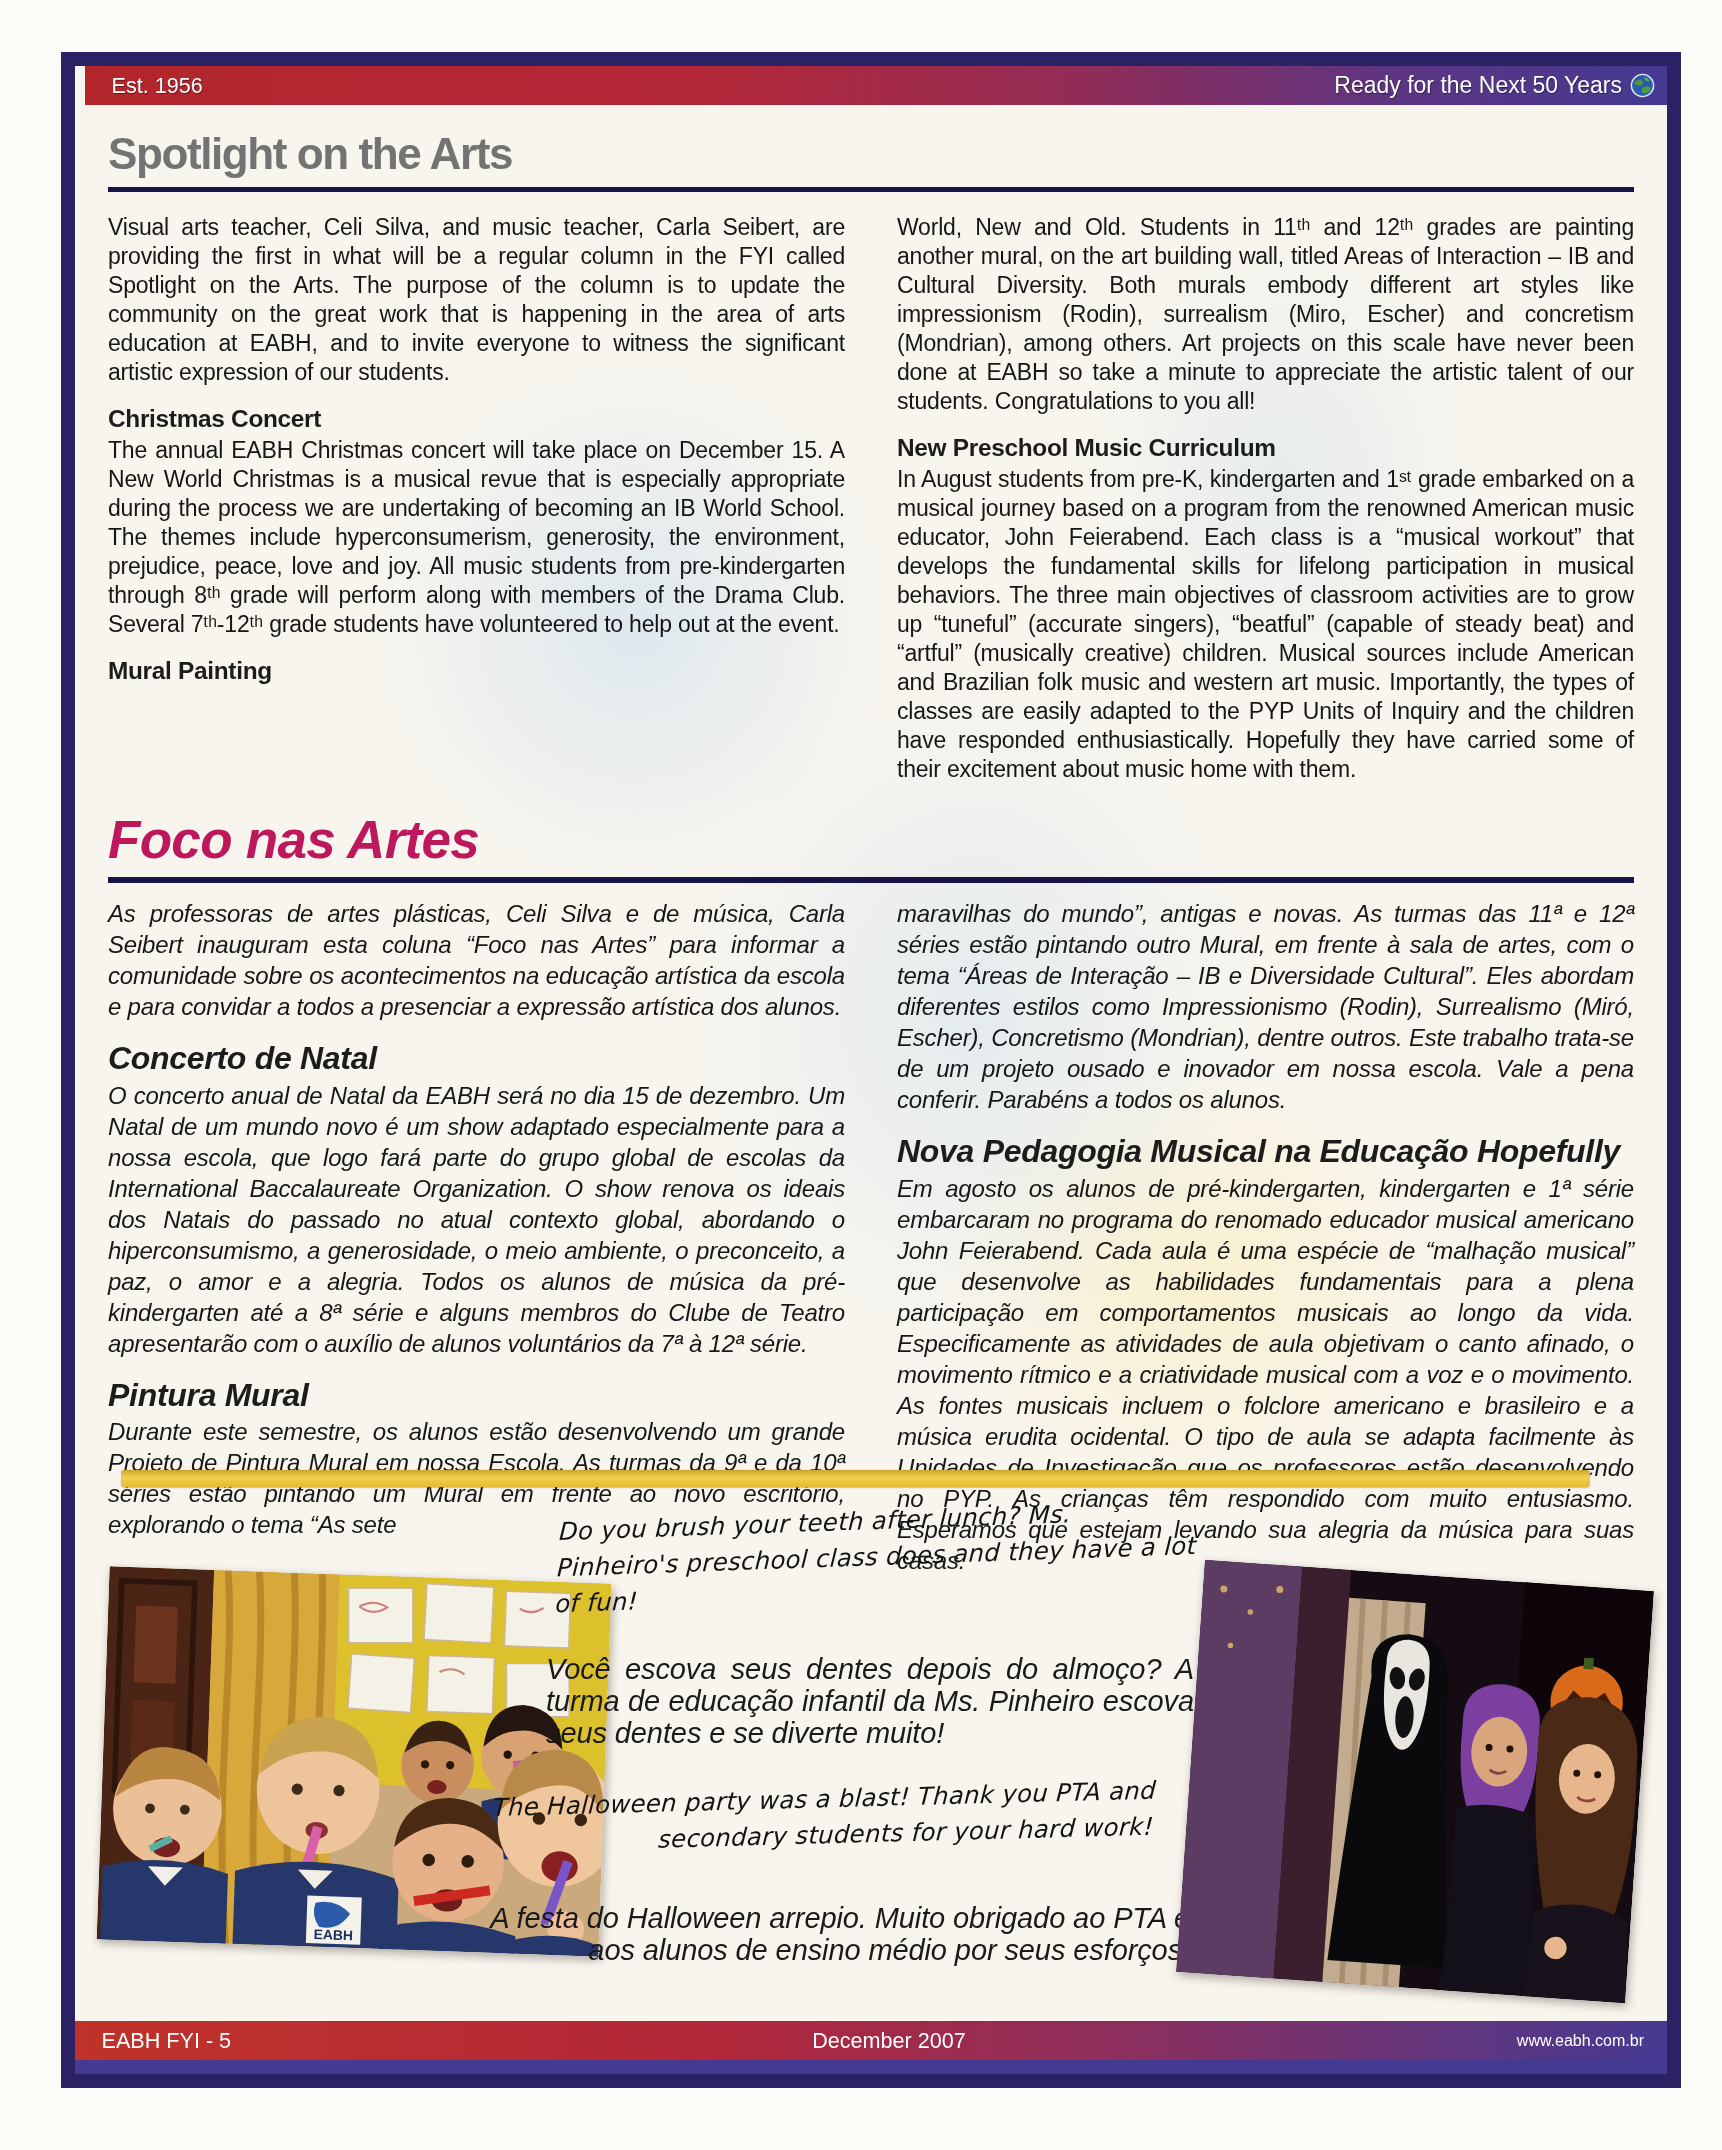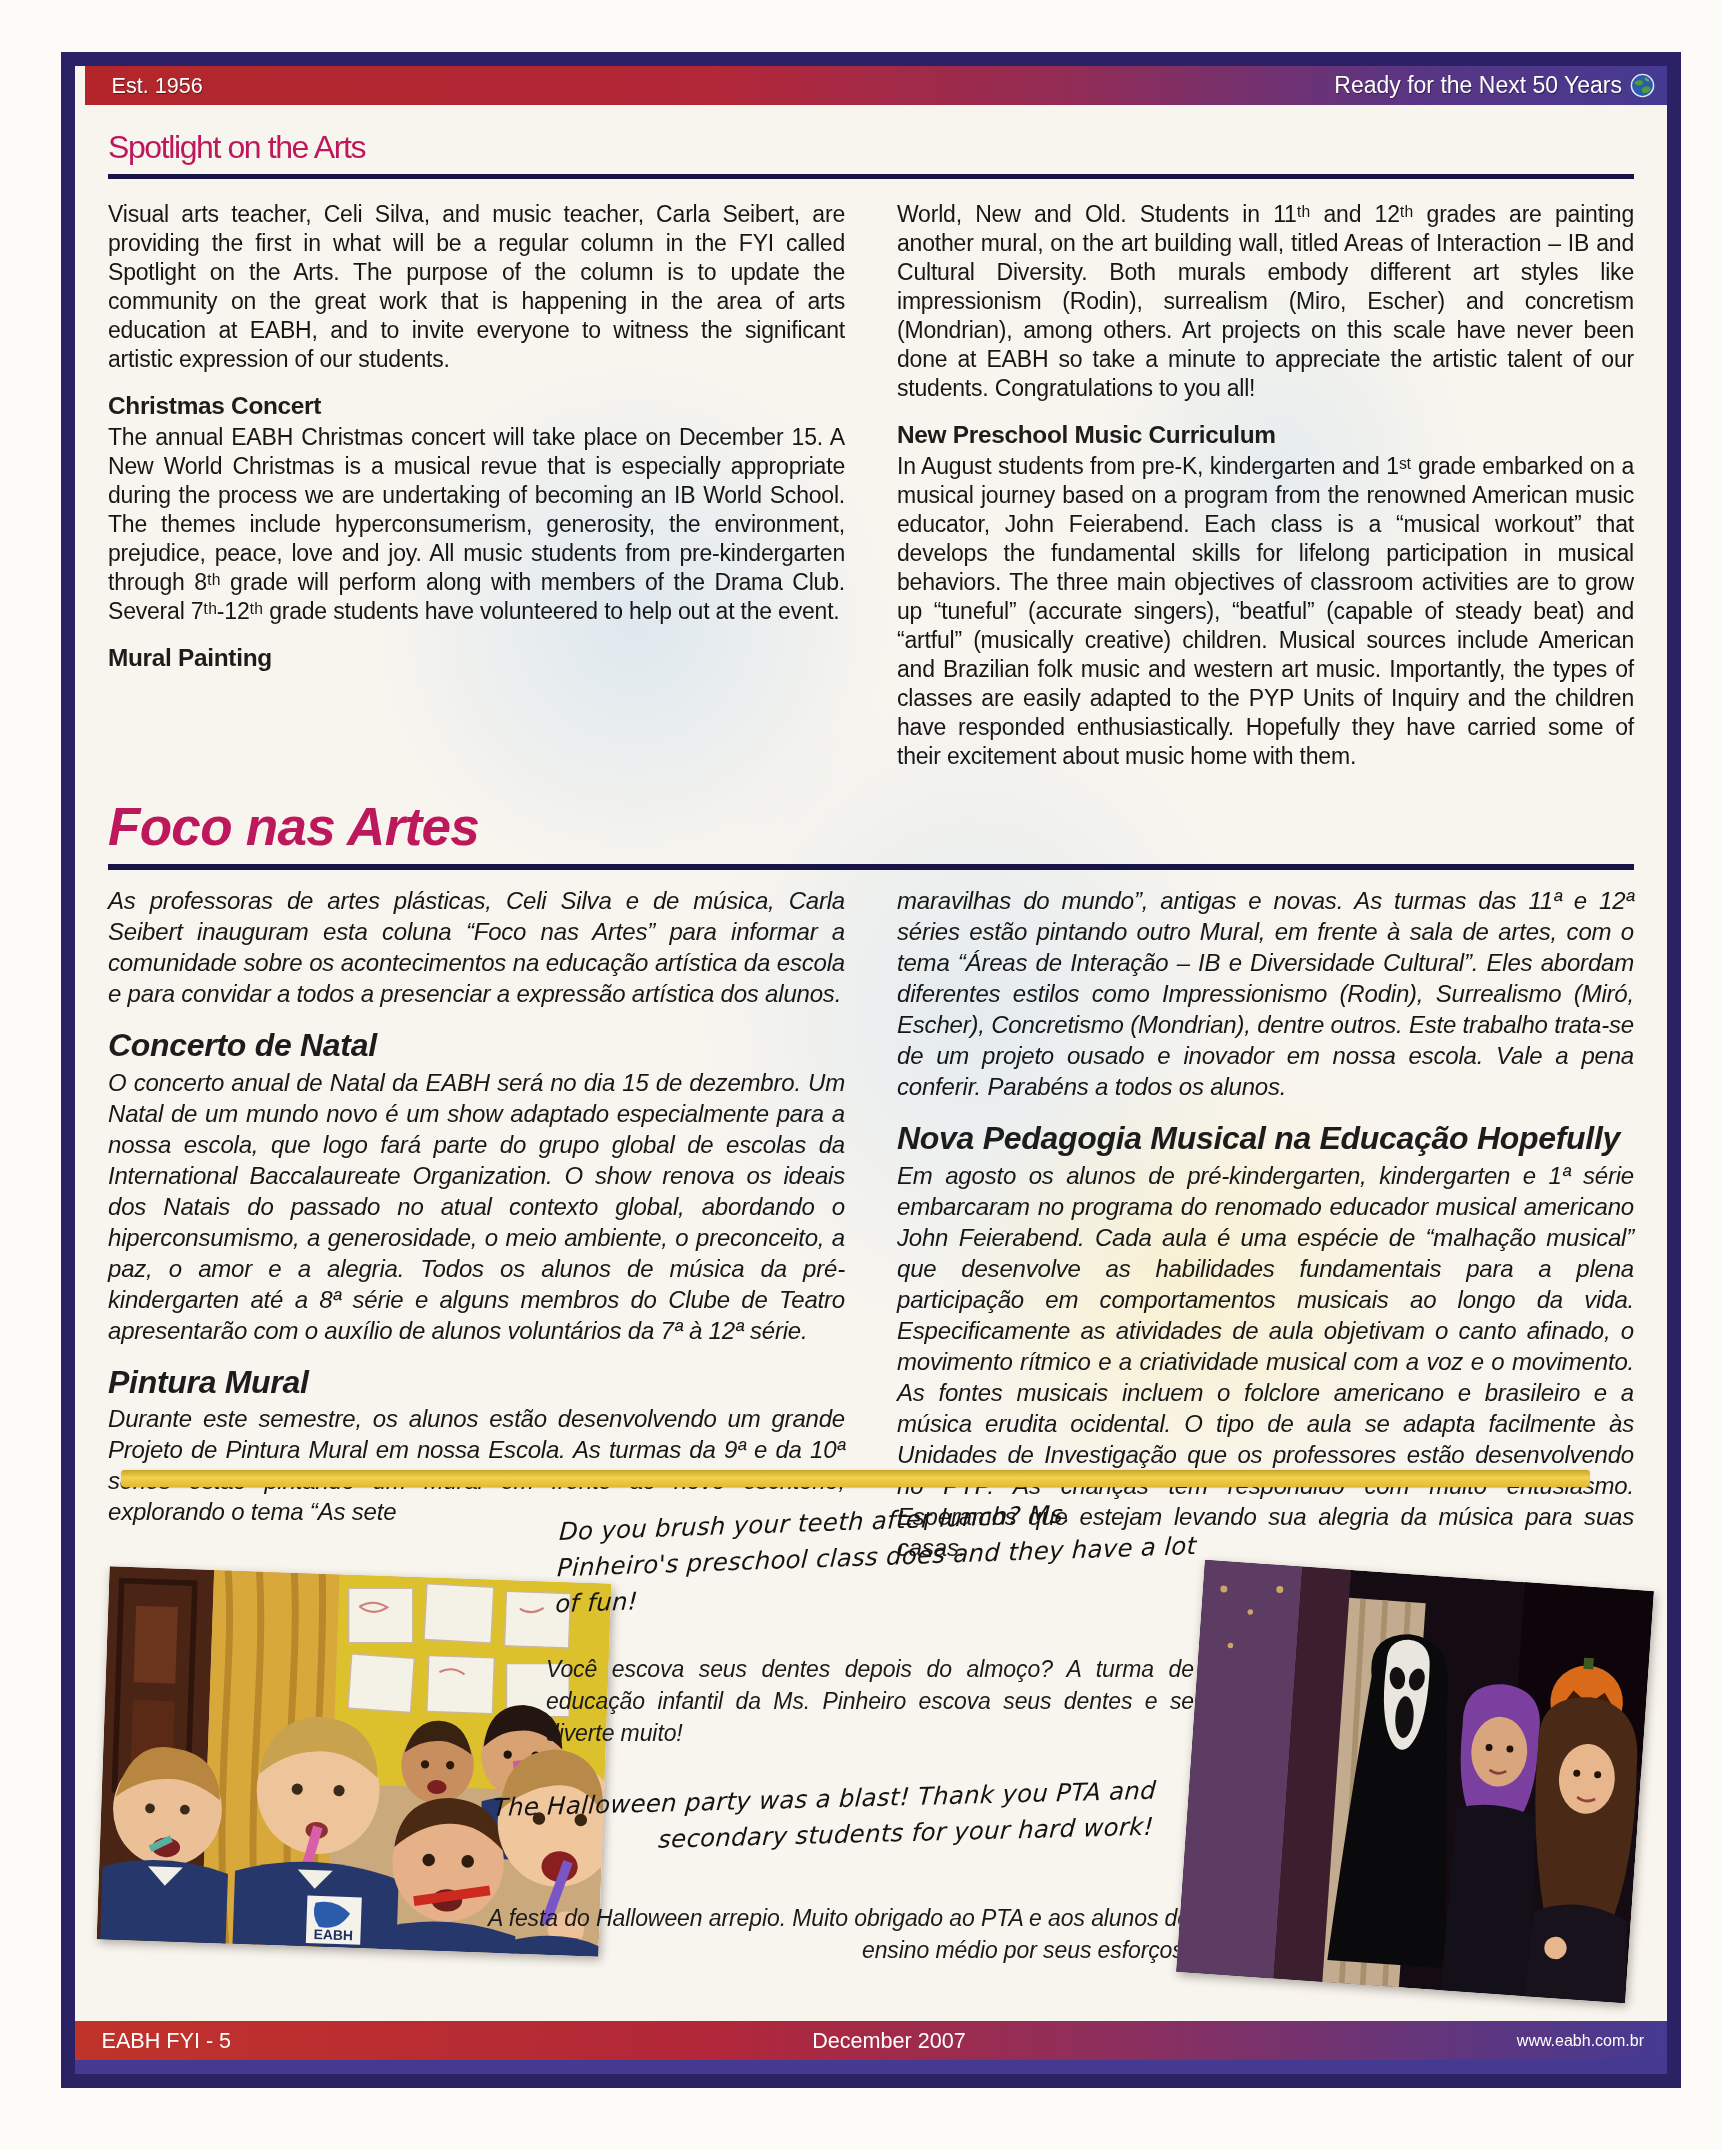--- a/index.html
+++ b/index.html
@@ -40,21 +40,21 @@
   }
   .topbar .tagline{
     position:absolute;right:45px;top:0;line-height:39px;font-size:23px;
     text-shadow:0.7px 0.7px 0.7px rgba(0,0,0,.45);
   }
   .topbar .globe{position:absolute;right:12.5px;top:7px;width:25px;height:25px;}
 
   .content{padding:0 33px;position:relative;z-index:1;}
 
   .main-title{
-    margin:63px 0 0 0;font-size:32px;font-weight:normal;color:#be185d;
+    margin:63px 0 0 0;font-size:44px;font-weight:bold;color:#737373;
     letter-spacing:-1.4px;
   }
   .rule{height:4.9px;background:#191447;margin-top:8.4px;}
   .rule2{height:5.6px;background:#191447;margin-top:7px;}
 
   .cols{display:flex;gap:52px;margin-top:15.3px;}
   .col{flex:1;min-width:0;}
 
   .body-en{font-size:23px;line-height:29px;letter-spacing:-0.2px;color:#161616;text-align:justify;margin:0 0 0 0;}
   .h-en{font-size:24.4px;font-weight:bold;letter-spacing:-0.3px;color:#1c1c1c;margin:18px 0 2.8px 0;}
@@ -76,21 +76,21 @@
   }
   .photo{position:absolute;box-shadow:2.1px 3.5px 9.8px rgba(40,30,20,.35);background:#fff;}
   .photo svg{display:block;}
   .photo-left{left:28px;top:105px;width:502px;height:373px;transform:rotate(2deg);}
   .photo-right{left:1115px;top:105px;width:450px;height:413px;transform:rotate(4deg);}
 
   .hand{
     font-family:"DejaVu Sans",sans-serif;font-style:italic;font-size:24.4px;line-height:36px;
     color:#131313;transform:rotate(-2deg) skewX(-5deg);letter-spacing:0.3px;
   }
-  .cap-it{font-style:italic;font-size:23px;line-height:32px;color:#1a1a1a;letter-spacing:-0.1px;}
+  .cap-it{font-style:italic;font-size:29px;line-height:32px;color:#1a1a1a;letter-spacing:-0.1px;}
   .cap-teeth-en{position:absolute;left:482px;top:33px;width:641px;}
   .cap-teeth-pt{position:absolute;left:471px;top:183px;width:648px;text-align:justify;}
   .cap-hal-en{position:absolute;left:362px;top:312px;width:718px;text-align:right;transform:rotate(-1.5deg) skewX(-5deg);}
   .cap-hal-pt{position:absolute;left:390px;top:432px;width:725px;text-align:right;}
 
   .botbar{
     position:absolute;left:0;right:0;bottom:14px;height:39px;
     background:linear-gradient(90deg,#c0332a 0%,#b22739 40%,#8c2f5e 66%,#453a92 100%);
     color:#fff;z-index:2;
   }

